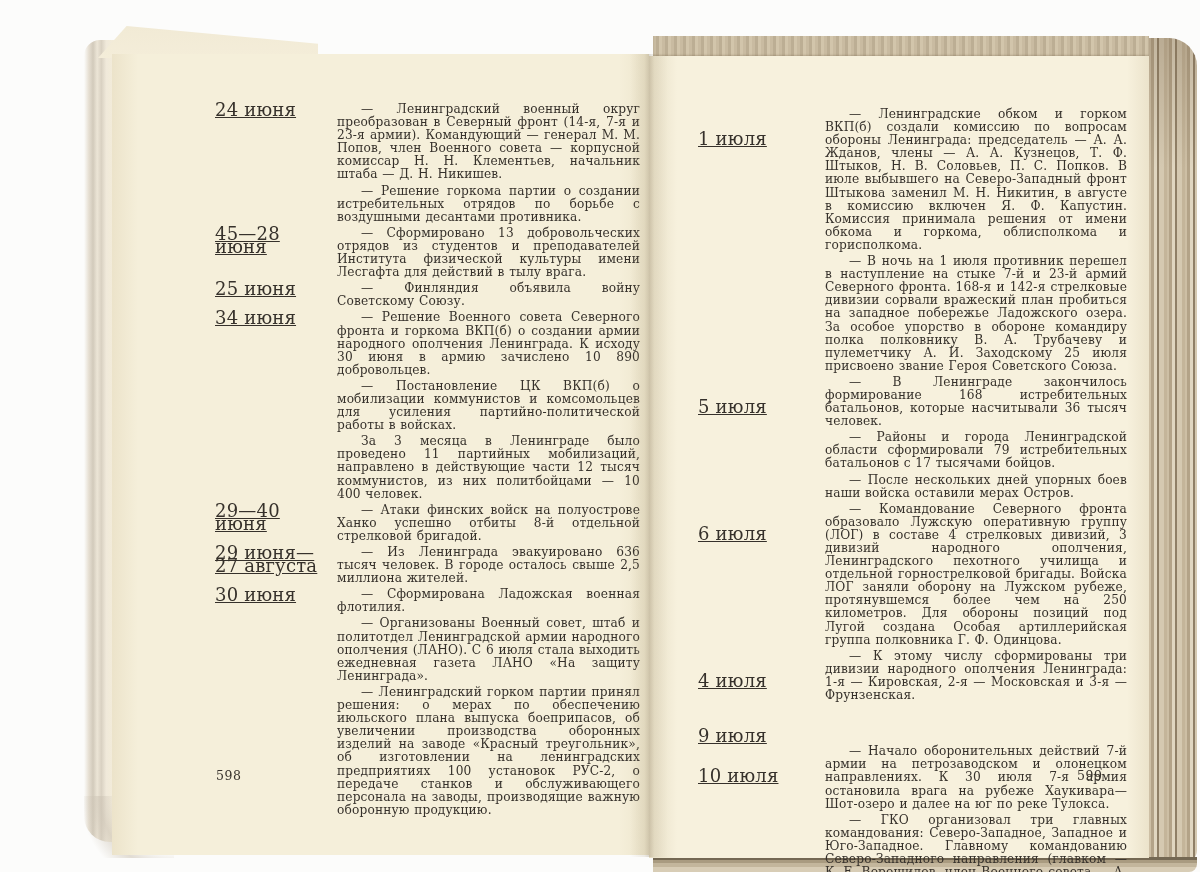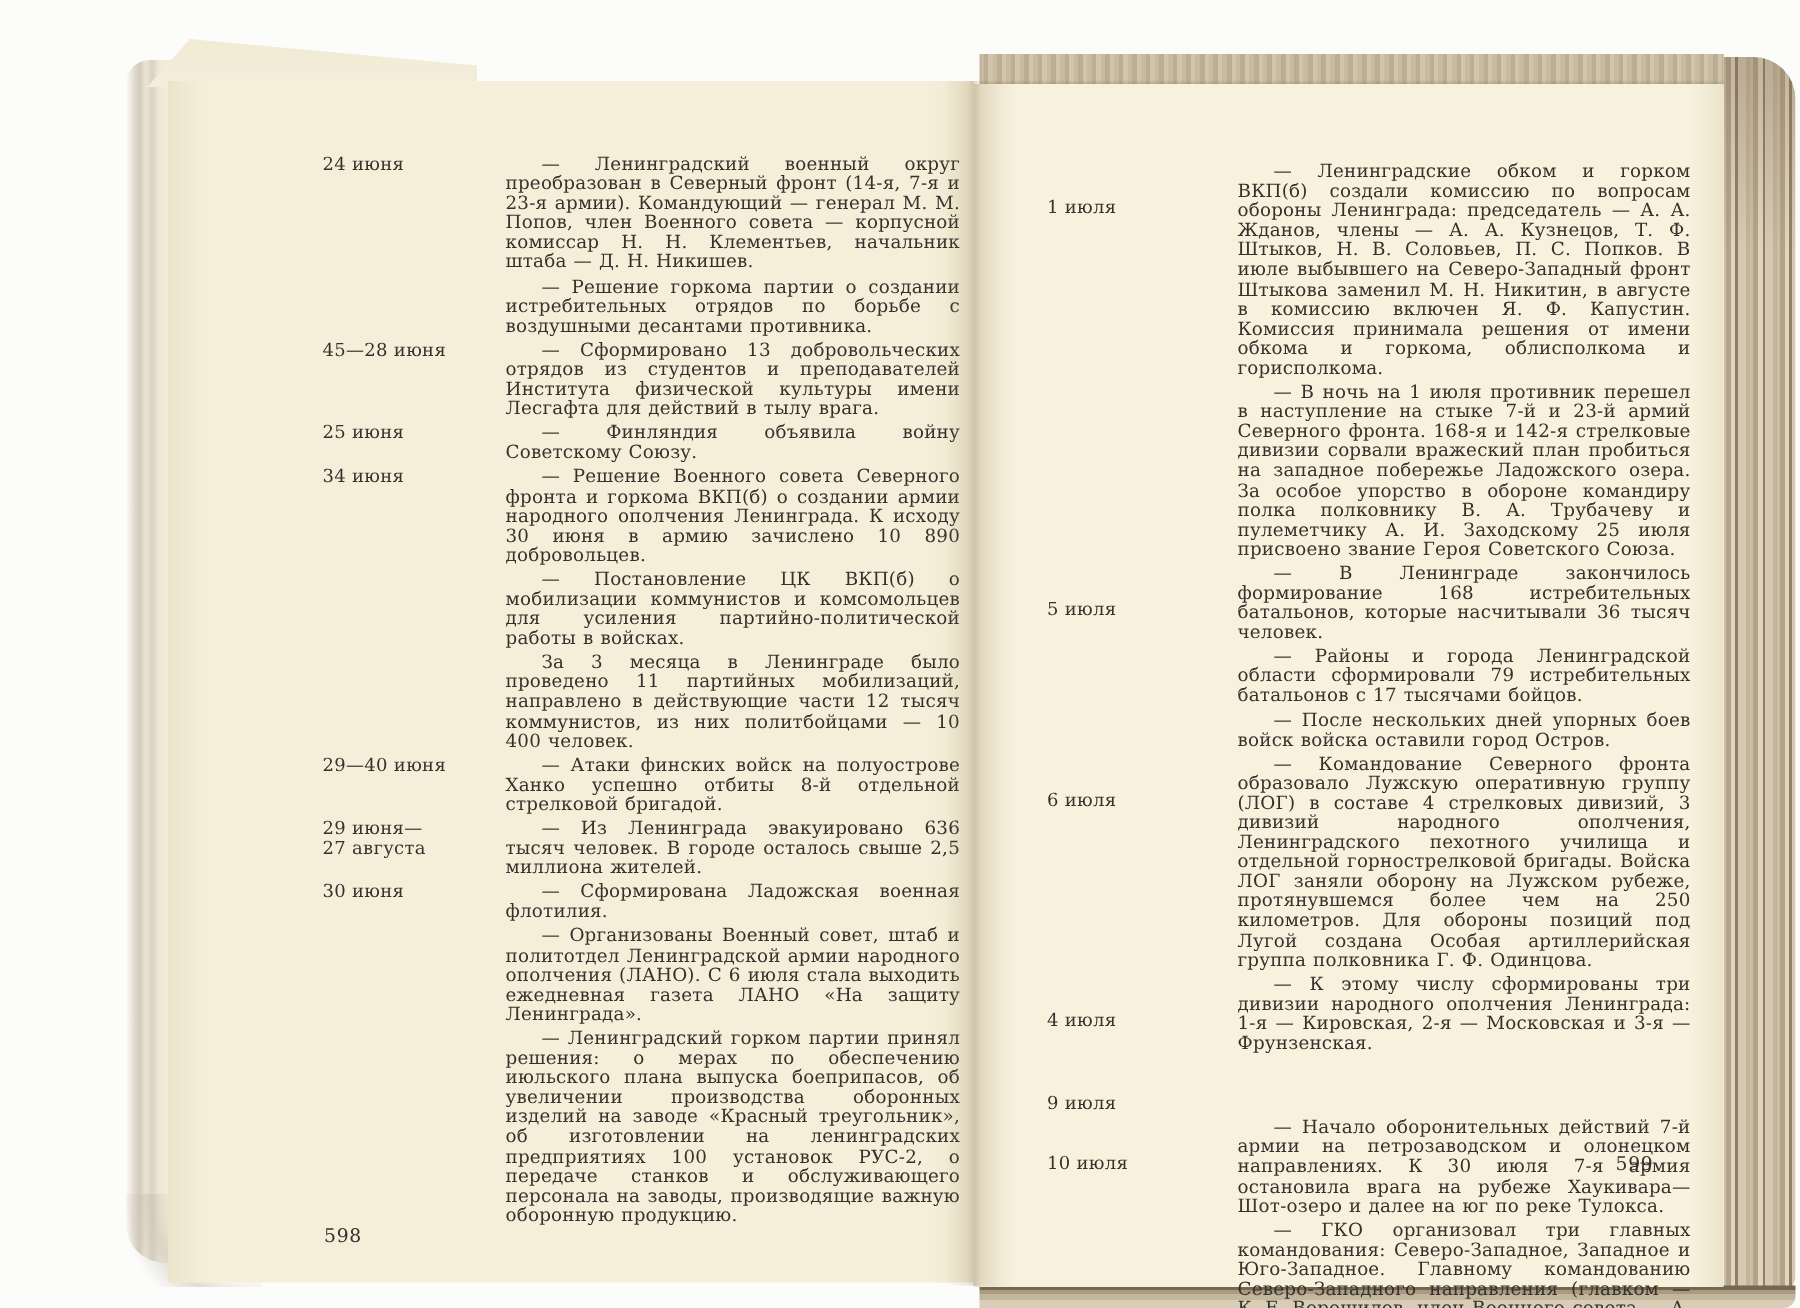--- a/index.html
+++ b/index.html
@@ -73,30 +73,30 @@
       rgba(160,145,110,.10) 64%, rgba(0,0,0,0) 100%);
   }
 
   
   .rows{position:absolute;}
   .page-left .rows{left:103px;top:49px;width:428px;}
   .page-right .rows{left:49px;top:52px;width:432px;}
   .entry{display:flex;margin-bottom:3px;}
   .entry .date{
     flex:0 0 122px;width:122px;white-space:pre-line;
-    font-size:12px;line-height:13.1px;letter-spacing:.2px;
+    font-size:18px;line-height:13.1px;letter-spacing:.2px;text-decoration:underline;
   }
   .page-right .entry .date{flex:0 0 127px;width:127px;margin-top:24px;}
   .entry .text{
     flex:0 0 303px;width:303px;text-align:justify;text-indent:24px;
     font-size:12.2px;line-height:13.1px;letter-spacing:.15px;word-spacing:.6px;
   }
   .page-right .entry .text{flex:0 0 302px;width:302px;}
   .pagenum{position:absolute;font-size:12.5px;letter-spacing:.5px;}
-  .pn-left{left:104px;top:714px;margin-top:48px;}
+  .pn-left{left:104px;top:714px;}
   .pn-right{left:428px;top:712px;}
 </style>
 </head>
 <body>
 
 <div class="canvas">
   <div class="stack-left"></div>
   <div class="topleft-wedge"></div>
   <div class="top-band"></div>
   <div class="stack-right"></div>
@@ -171,21 +171,21 @@
         <div class="entry">
           <div class="date">5 июля</div>
           <div class="text">— В Ленинграде закончилось формирование 168 истребительных батальонов, которые насчитывали 36 тысяч человек.</div>
         </div>
         <div class="entry">
           <div class="date"></div>
           <div class="text">— Районы и города Ленинградской области сформировали 79 истребительных батальонов с 17 тысячами бойцов.</div>
         </div>
         <div class="entry">
           <div class="date"></div>
-          <div class="text">— После нескольких дней упорных боев войск войска оставили город Остров.</div>
+          <div class="text">— После нескольких дней упорных боев наши войска оставили мерах Остров.</div>
         </div>
         <div class="entry">
           <div class="date">6 июля</div>
           <div class="text">— Командование Северного фронта образовало Лужскую оперативную группу (ЛОГ) в составе 4 стрелковых дивизий, 3 дивизий народного ополчения, Ленинградского пехотного училища и отдельной горнострелковой бригады. Войска ЛОГ заняли оборону на Лужском рубеже, протянувшемся более чем на 250 километров. Для обороны позиций под Лугой создана Особая артиллерийская группа полковника Г. Ф. Одинцова.</div>
         </div>
         <div class="entry">
           <div class="date">4 июля</div>
           <div class="text">— К этому числу сформированы три дивизии народного ополчения Ленинграда: 1-я — Кировская, 2-я — Московская и 3-я — Фрунзенская.</div>
         </div>
         <div class="entry">

